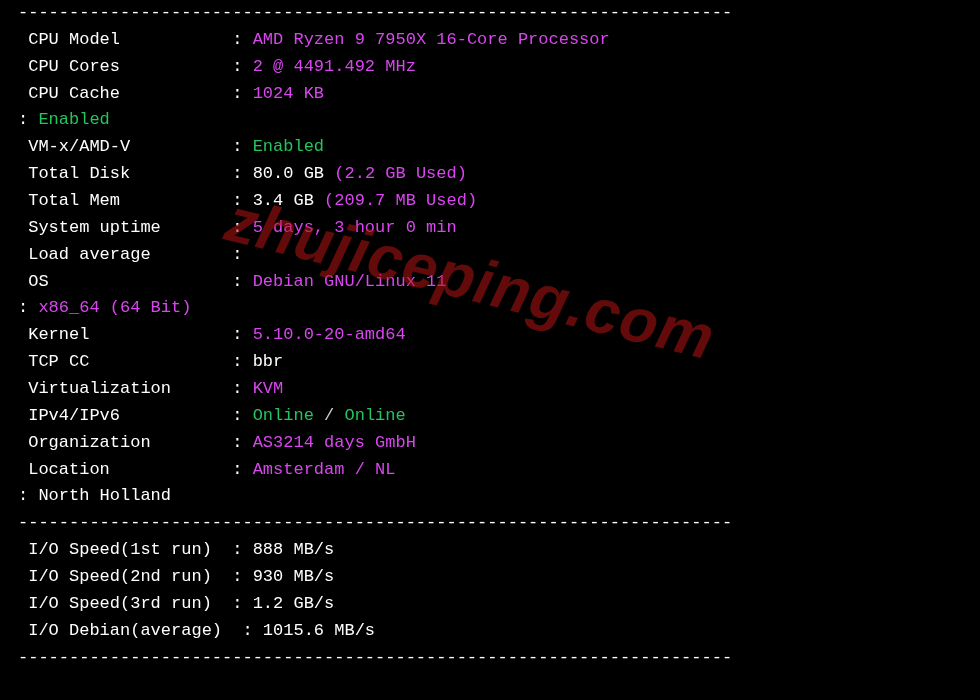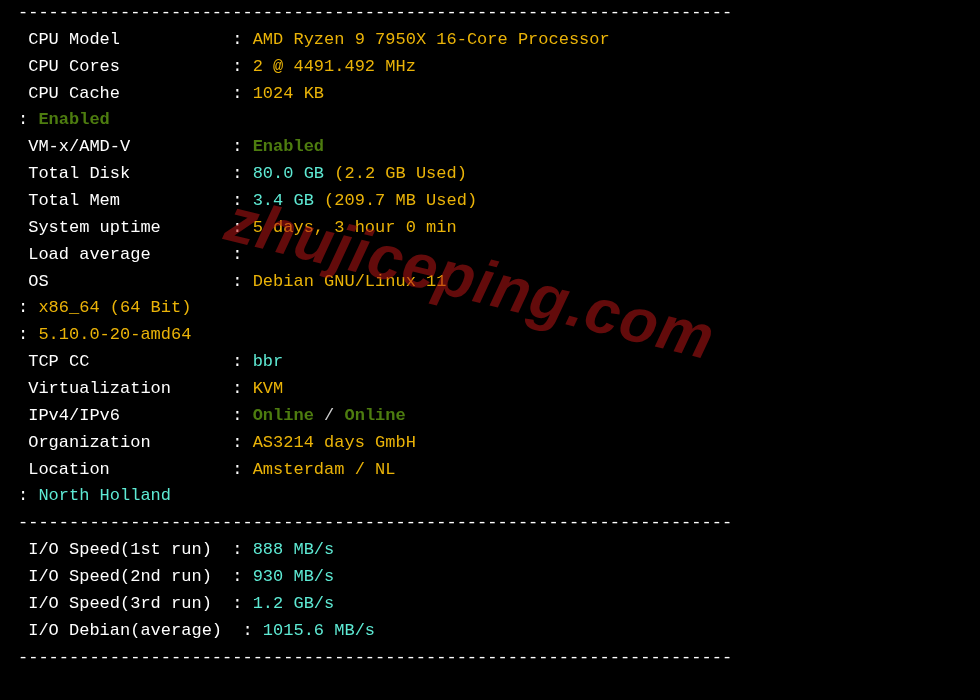--- a/index.html
+++ b/index.html
@@ -25,28 +25,27 @@
     .divider {
       color: #ffffff;
       white-space: pre;
       letter-spacing: 0;
     }
     .row {
       display: flex;
       white-space: pre;
     }
     .val-cyan {
-      color: #eab308;
+      color: #d946ef;
     }
     .val-green {
-      color: #4d7c0f;
-      font-weight: bold;
+      color: #22c55e;
     }
     .val-yellow {
-      color: #5eead4;
+      color: #ffffff;
     }
     .val-white {
       color: #d0d0d0;
     }
     .watermark {
       position: absolute;
       top: 230px;
       left: 220px;
       font-size: 62px;
       font-weight: bold;
@@ -68,21 +67,21 @@
       <div class="row"><span> CPU Cores           </span><span>: </span><span class="val-cyan">2 @ 4491.492 MHz</span></div>
       <div class="row"><span> CPU Cache           </span><span>: </span><span class="val-cyan">1024 KB</span></div>
       <div class="row"><span>: </span><span class="val-green">Enabled</span></div>
       <div class="row"><span> VM-x/AMD-V          </span><span>: </span><span class="val-green">Enabled</span></div>
       <div class="row"><span> Total Disk          </span><span>: </span><span class="val-yellow">80.0 GB </span><span class="val-cyan">(2.2 GB Used)</span></div>
       <div class="row"><span> Total Mem           </span><span>: </span><span class="val-yellow">3.4 GB </span><span class="val-cyan">(209.7 MB Used)</span></div>
       <div class="row"><span> System uptime       </span><span>: </span><span class="val-cyan">5 days, 3 hour 0 min</span></div>
       <div class="row"><span> Load average        </span><span>: </span></div>
       <div class="row"><span> OS                  </span><span>: </span><span class="val-cyan">Debian GNU/Linux 11</span></div>
       <div class="row"><span>: </span><span class="val-cyan">x86_64 (64 Bit)</span></div>
-      <div class="row"><span>: </span><span class="val-cyan">5.10.0-20-amd64</span></div>
+      <div class="row"><span> Kernel              </span><span>: </span><span class="val-cyan">5.10.0-20-amd64</span></div>
       <div class="row"><span> TCP CC              </span><span>: </span><span class="val-yellow">bbr</span></div>
       <div class="row"><span> Virtualization      </span><span>: </span><span class="val-cyan">KVM</span></div>
       <div class="row"><span> IPv4/IPv6           </span><span>: </span><span class="val-green">Online</span><span class="val-white"> / </span><span class="val-green">Online</span></div>
       <div class="row"><span> Organization        </span><span>: </span><span class="val-cyan">AS3214 days GmbH</span></div>
       <div class="row"><span> Location            </span><span>: </span><span class="val-cyan">Amsterdam / NL</span></div>
       <div class="row"><span>: </span><span class="val-yellow">North Holland</span></div>
     </div>
   <div class="divider">----------------------------------------------------------------------</div>
   <div id="io-container">
       <div class="row"><span> I/O Speed(1st run)  </span><span>: </span><span class="val-yellow">888 MB/s</span></div>

